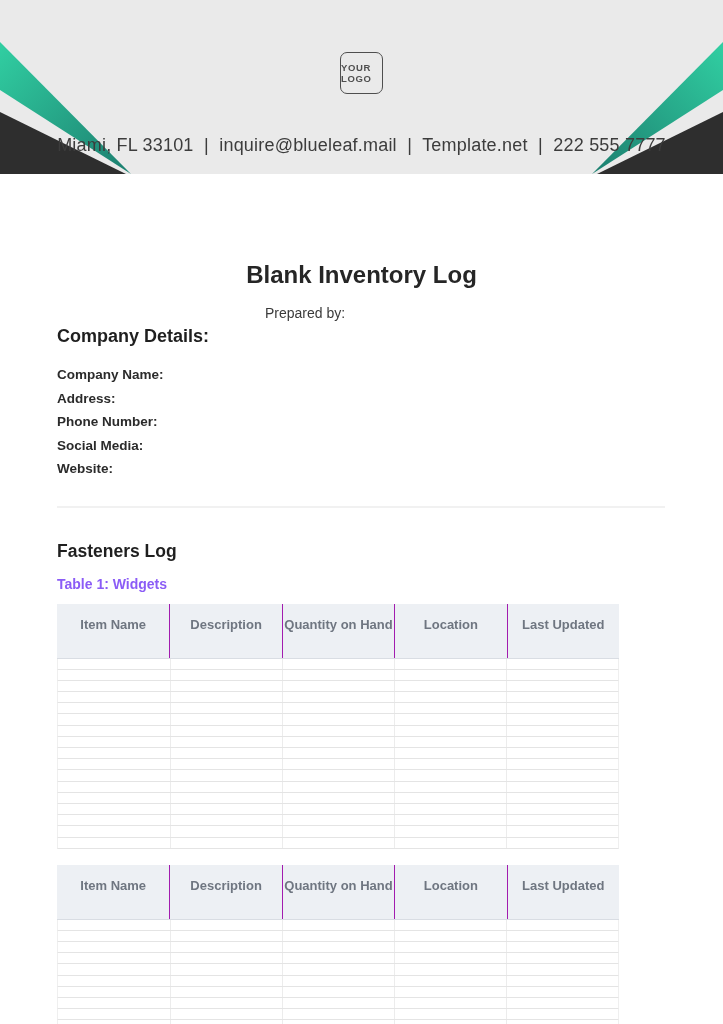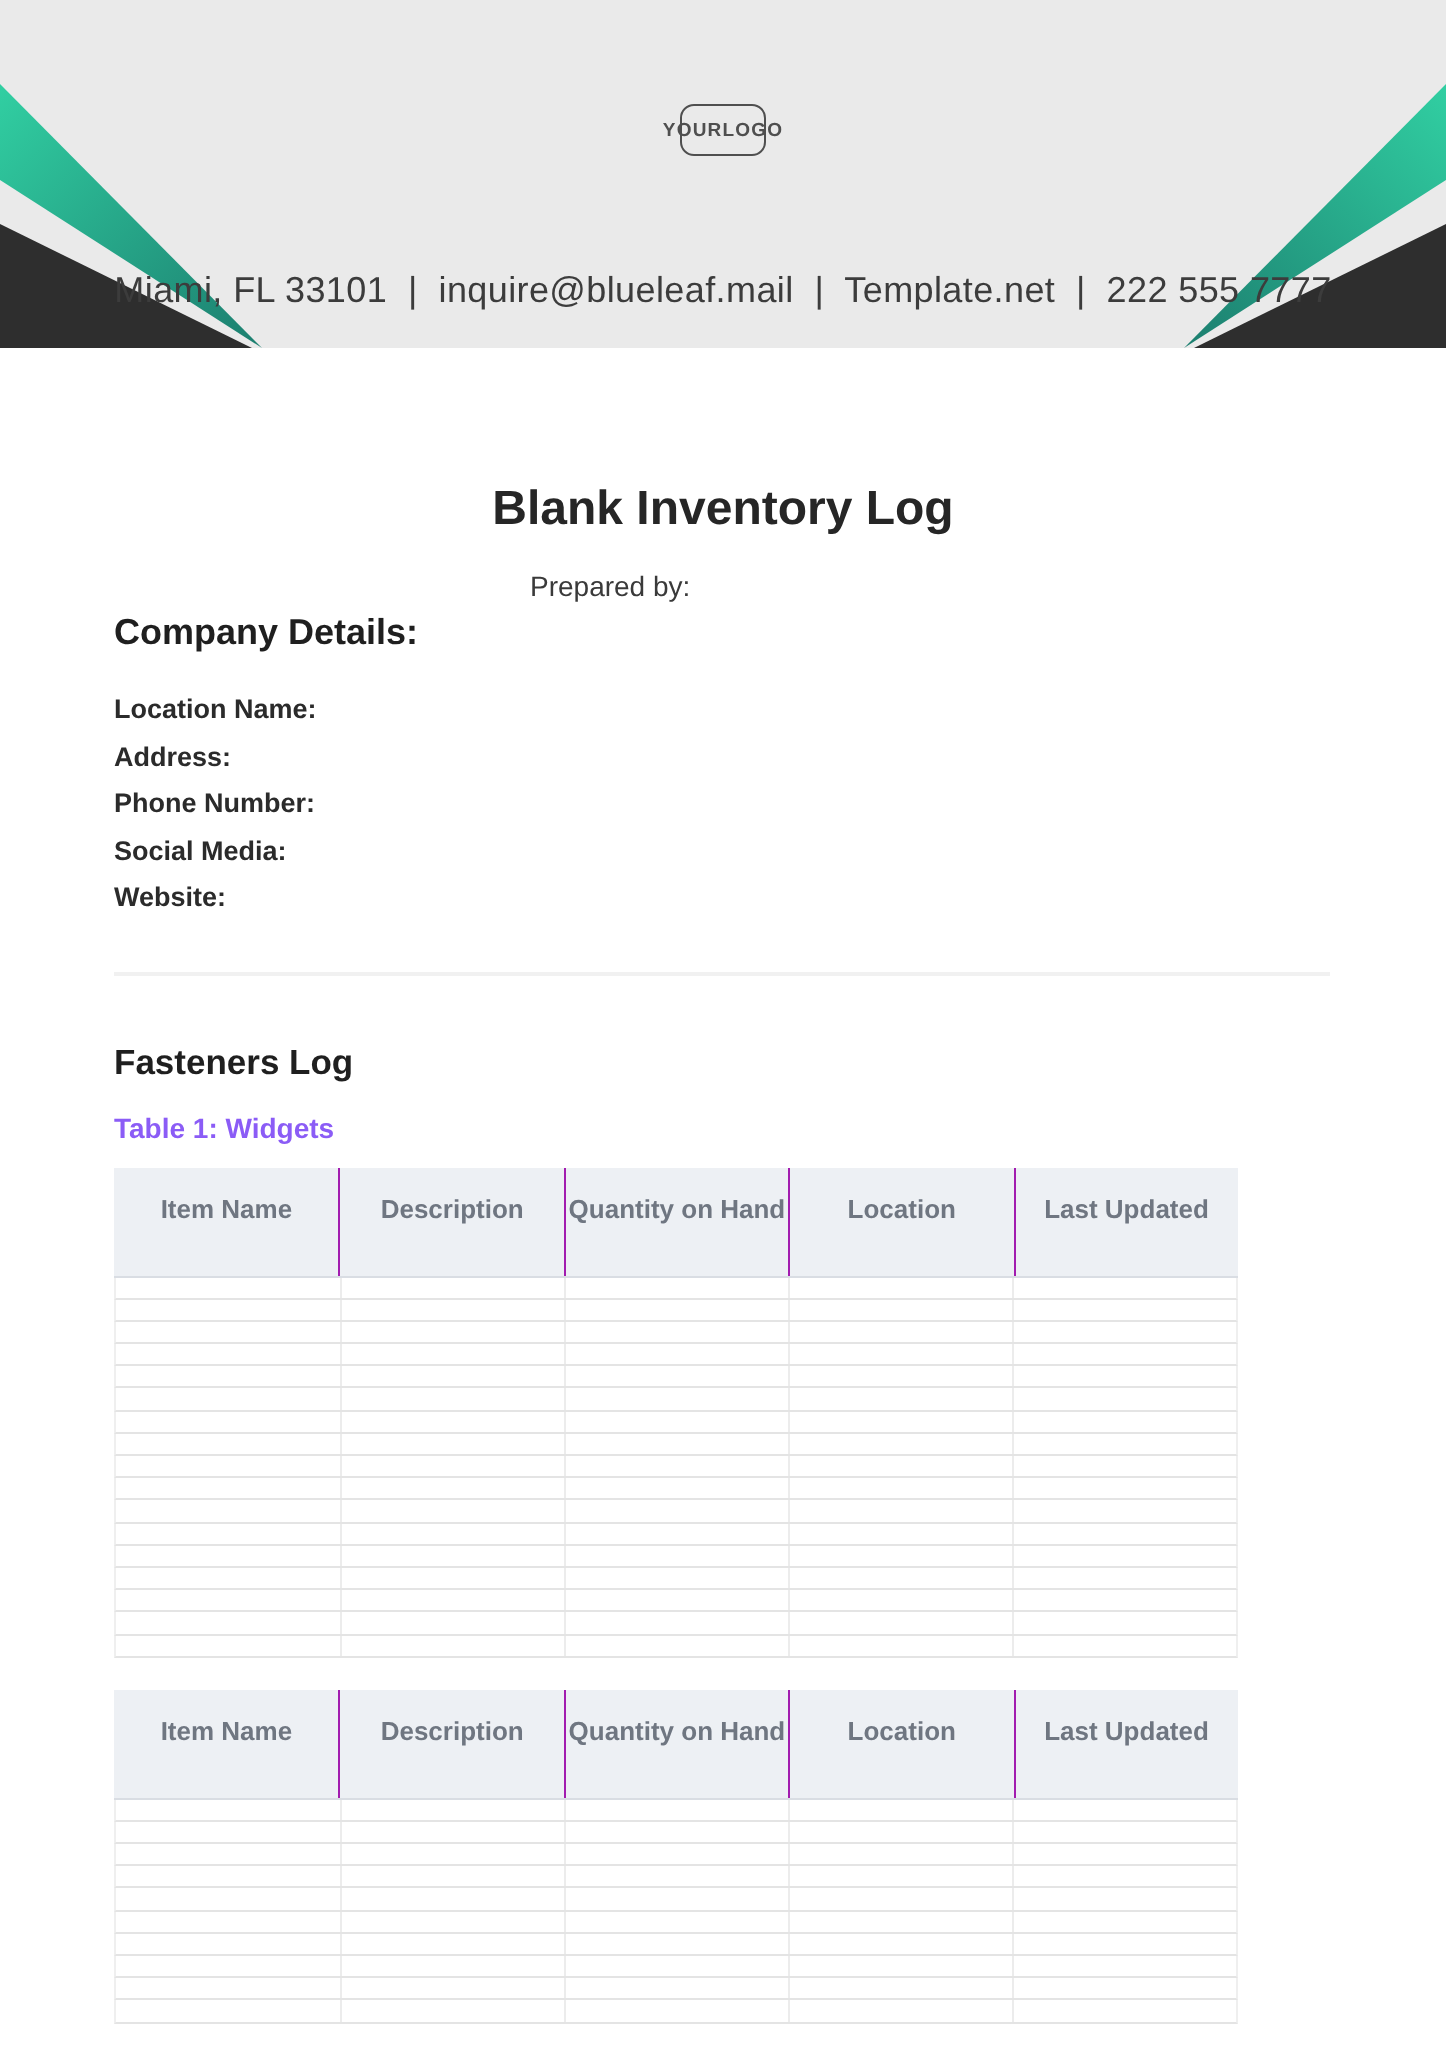--- a/index.html
+++ b/index.html
@@ -24,25 +24,25 @@
   }
   .band svg.corners {
     position: absolute;
     left: 0; top: 0;
     width: 723px; height: 174px;
     display: block;
   }
   .logo-box {
     position: absolute;
     left: 340px; top: 52px;
-    width: 43px; height: 26px;
+    width: 43px; height: 42px;
     border: 1.5px solid #4f4f4f;
     border-radius: 7px;
     display: flex;
-    align-items: center;
+    flex-direction: column;
     justify-content: center;
     color: #4f4f4f;
   }
   .logo-box span {
     display: block;
     font-size: 9.5px;
     line-height: 11px;
     font-weight: 600;
     letter-spacing: 0.6px;
   }
@@ -52,21 +52,21 @@
     width: 723px;
     text-align: center;
     font-size: 18px;
     color: #3c3c3c;
     letter-spacing: 0.2px;
     white-space: pre;
   }
 
   
   .doc-title {
-    margin-top: 68px;
+    margin-top: 88px;
     text-align: center;
     font-size: 24px;
     line-height: 26px;
     font-weight: bold;
     color: #262626;
   }
   .prepared {
     margin-top: 16px;
     margin-left: 265px;
     font-size: 14px;
@@ -173,21 +173,21 @@
     <div class="contact">Miami, FL 33101  |  inquire@blueleaf.mail  |  Template.net  |  222 555 7777</div>
   </div>
 
   <h1 class="doc-title">Blank Inventory Log</h1>
 
   <div class="prepared">Prepared by:</div>
 
   <h2 class="h-section">Company Details:</h2>
 
   <ul class="fields">
-    <li>Location Name:</li>
+    <li>Company Name:</li>
     <li>Address:</li>
     <li>Phone Number:</li>
     <li>Social Media:</li>
     <li>Website:</li>
   </ul>
 
   <div class="divider"></div>
 
   <h2 class="h-sub">Fasteners Log</h2>
 

